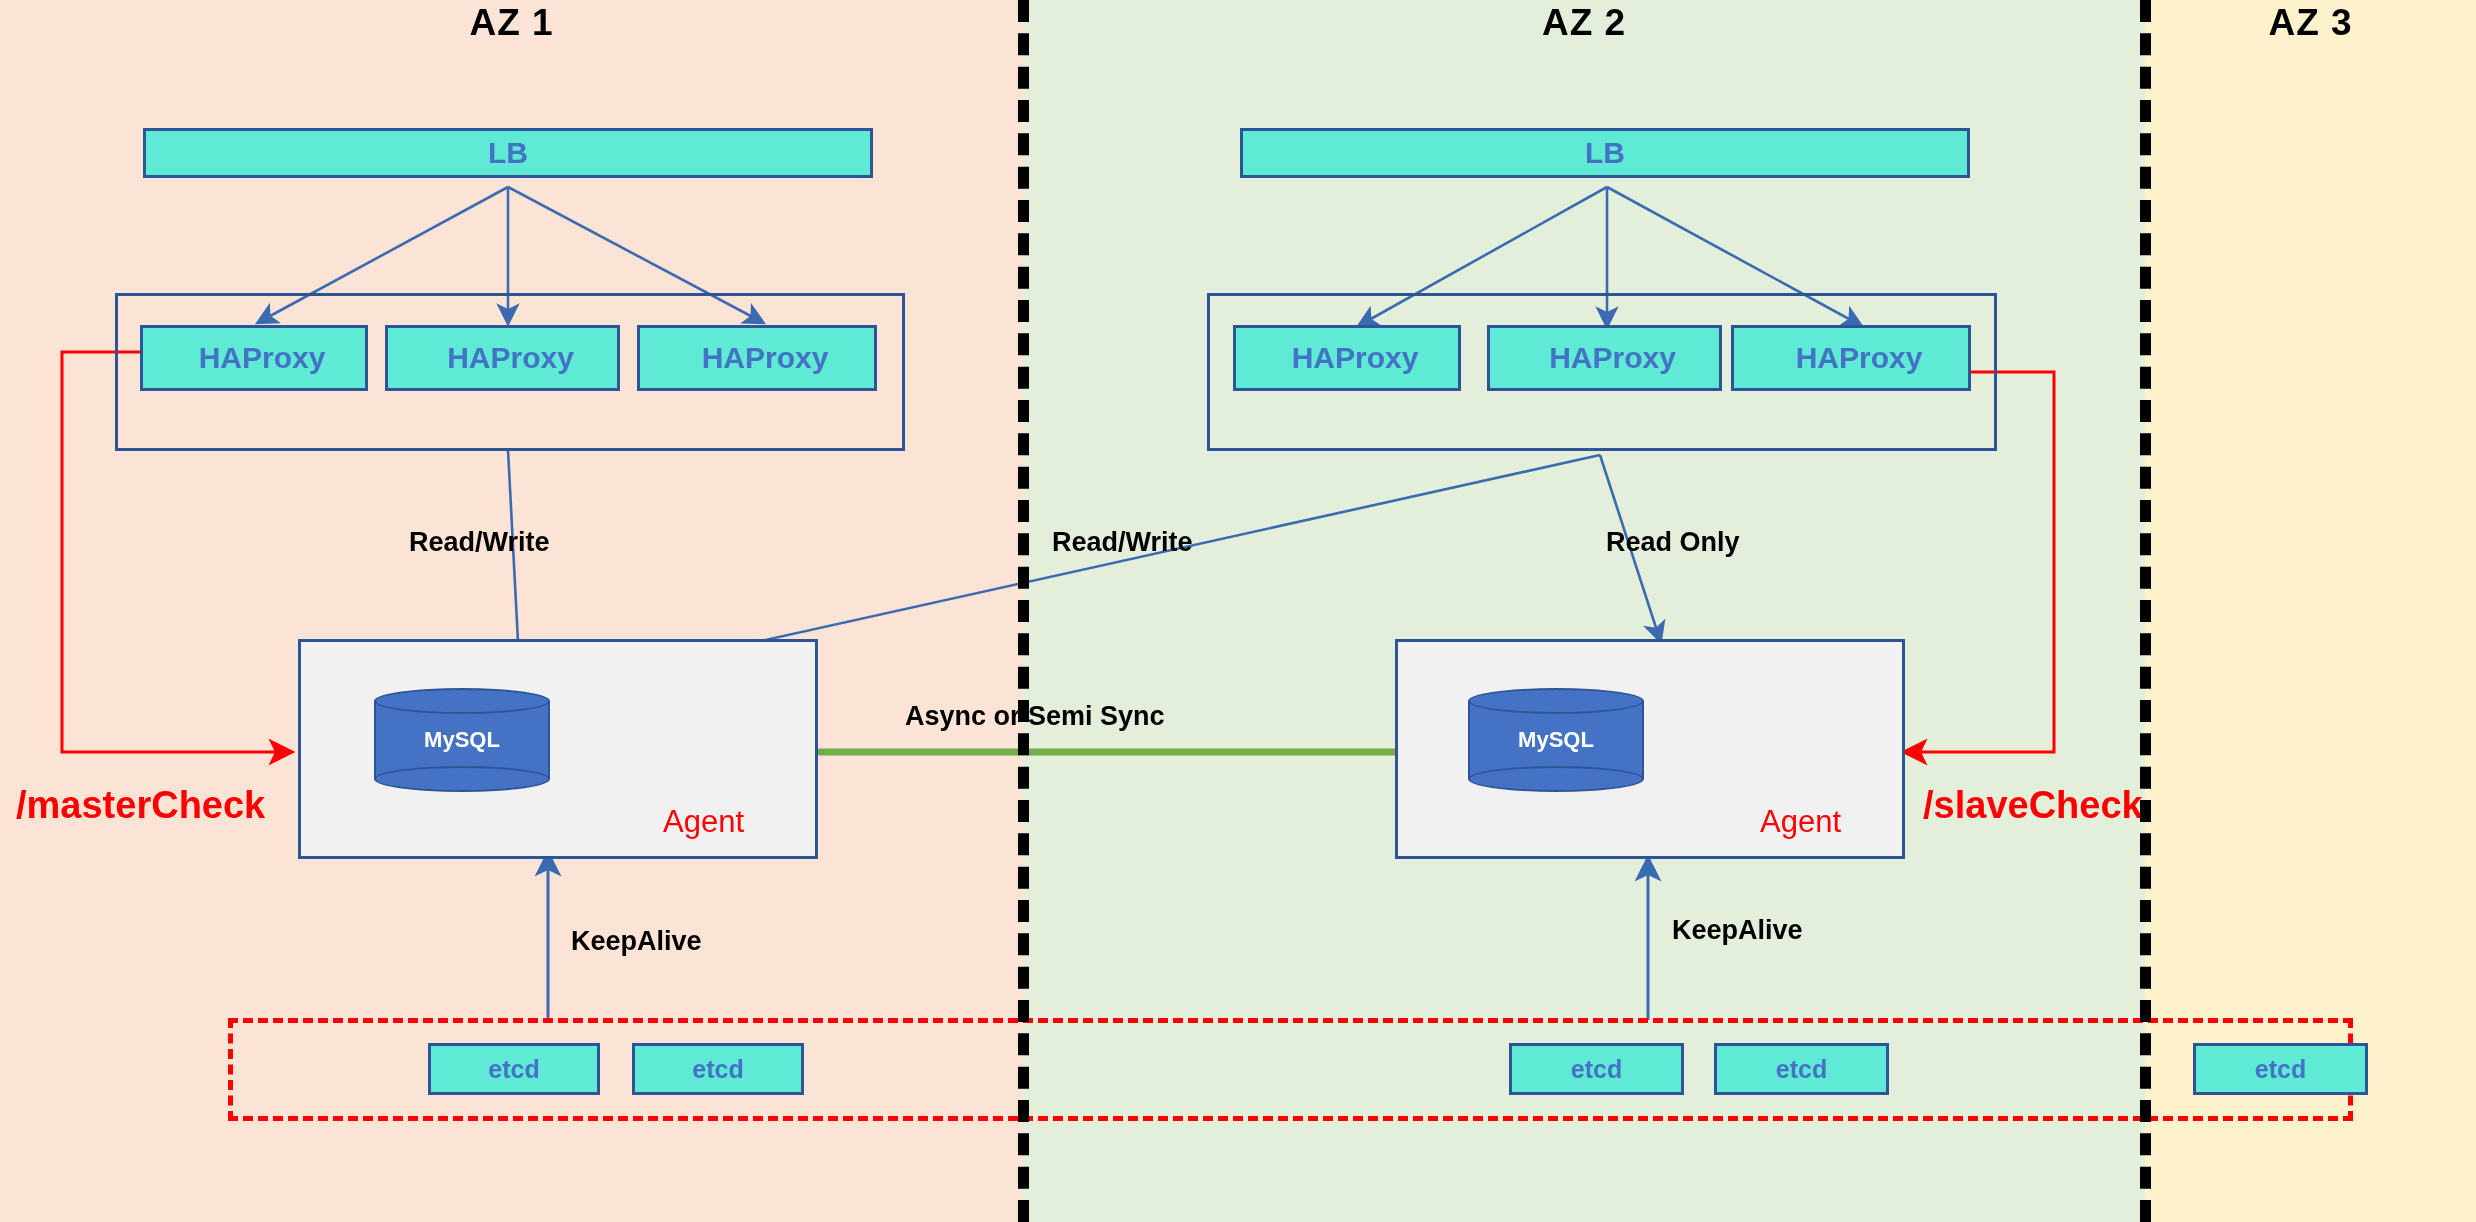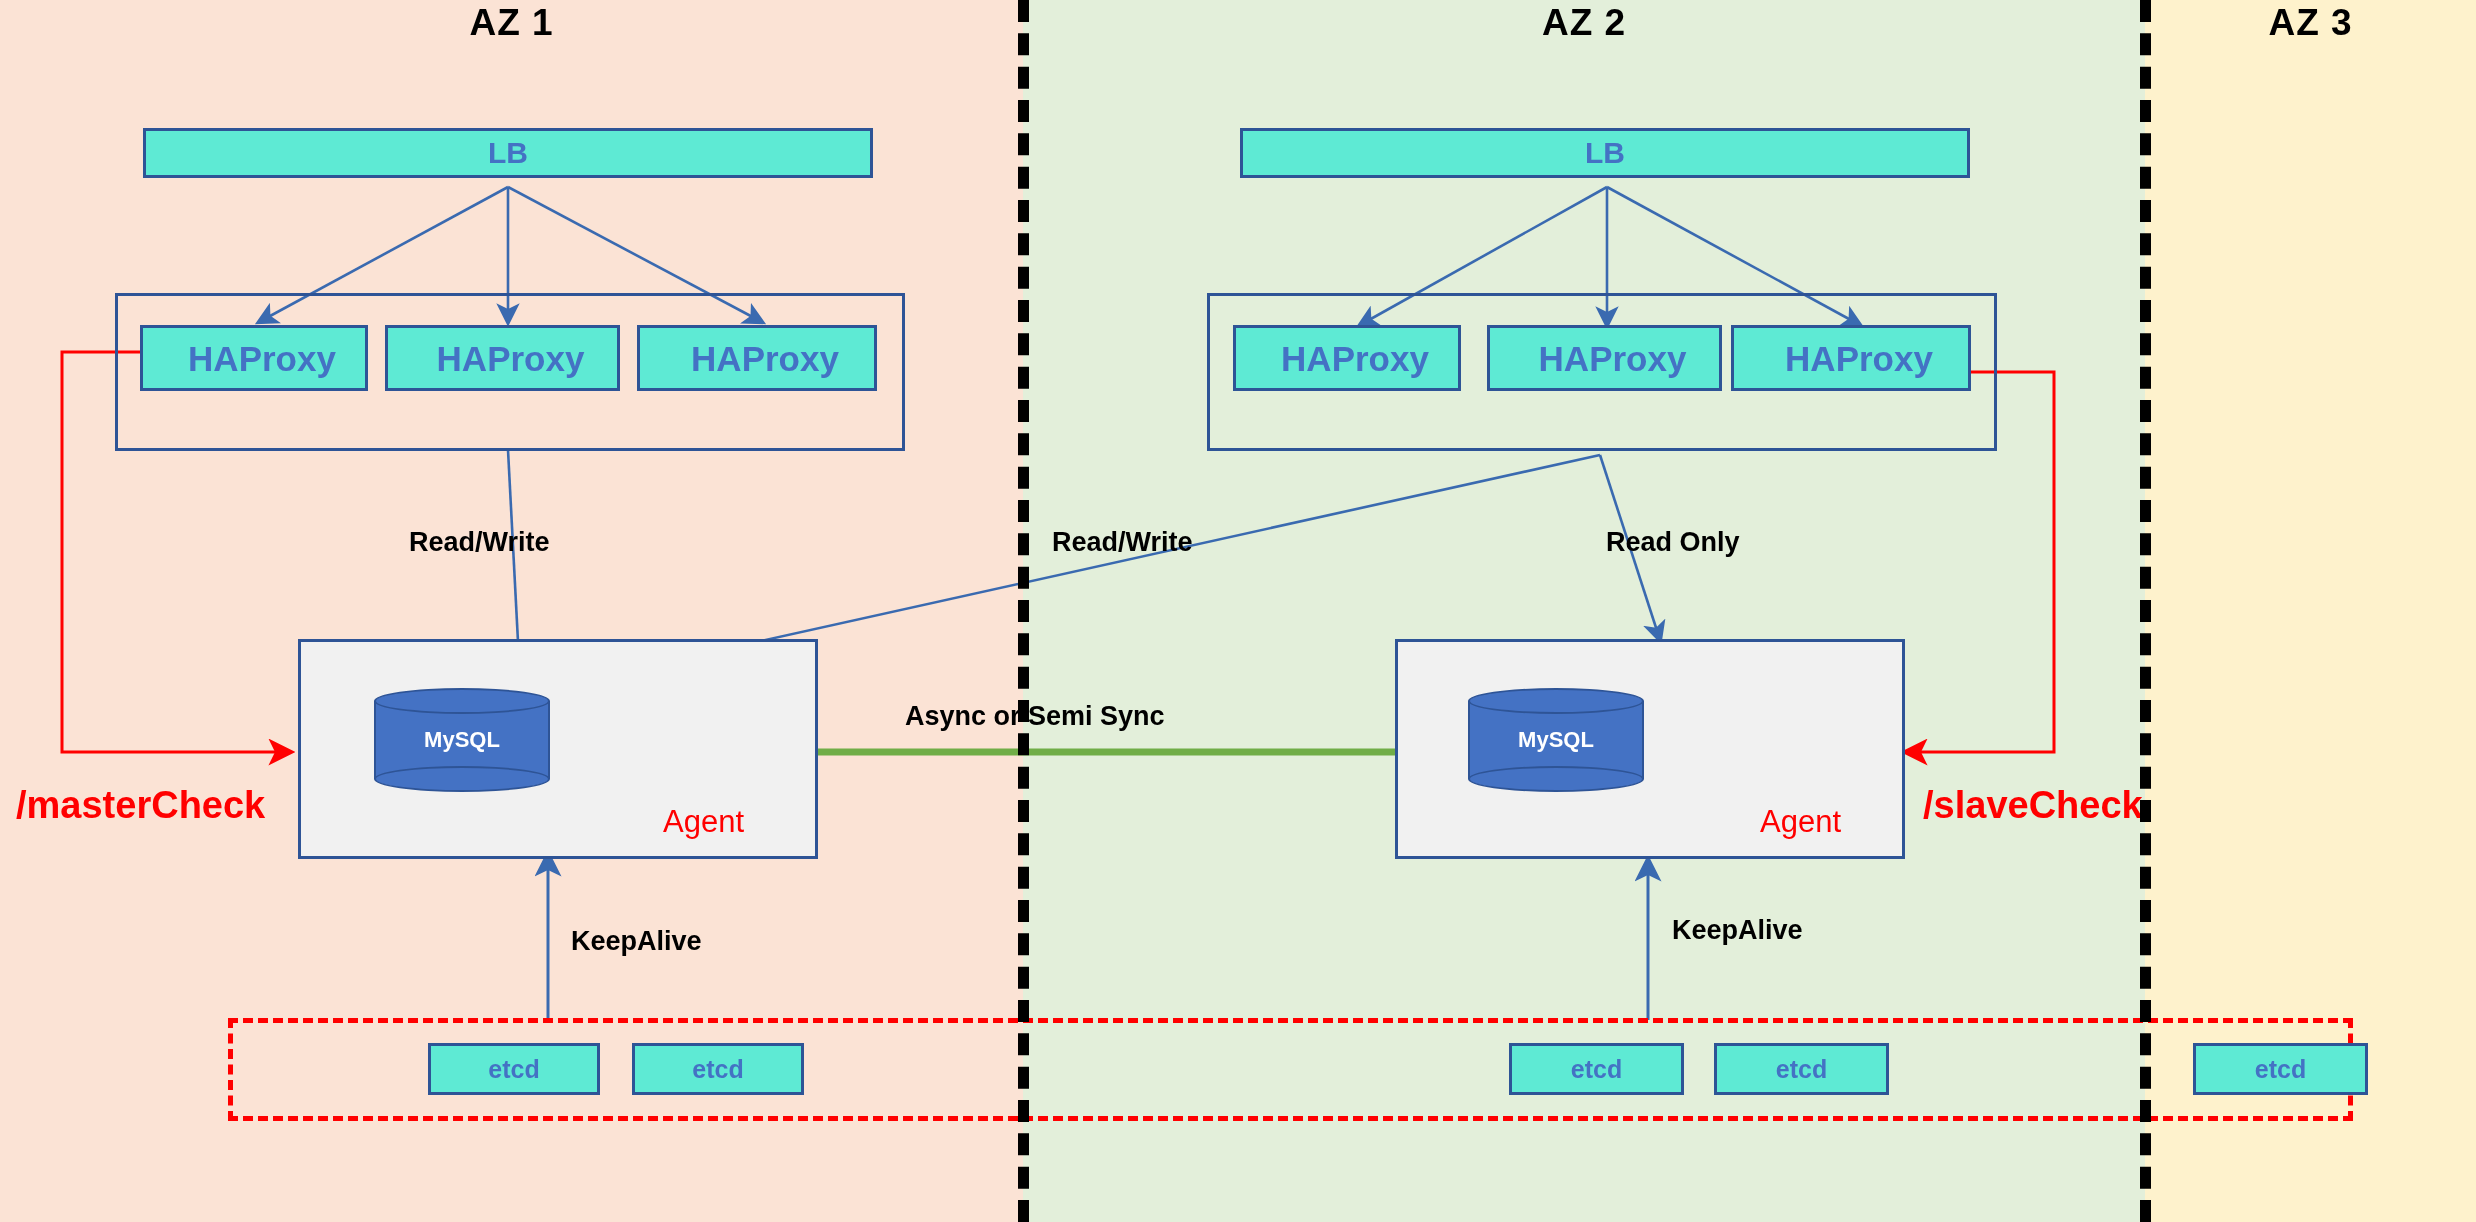--- a/index.html
+++ b/index.html
@@ -47,21 +47,21 @@
     border:3px solid #2E5496;
     box-sizing:border-box;
     display:flex;
     align-items:center;
     justify-content:center;
     color:#4472C4;
     font-weight:bold;
     line-height:1;
   }
   .lb-box{height:50px;font-size:30px;}
-  .hap-box{height:66px;font-size:35px;padding-left:16px;}
+  .hap-box{height:66px;font-size:30px;padding-left:16px;}
   .etcd-box{height:52px;font-size:25px;}
 
   
   .group-outline{
     position:absolute;
     border:3px solid #2E5496;
     background:transparent;
     box-sizing:border-box;
   }
 

